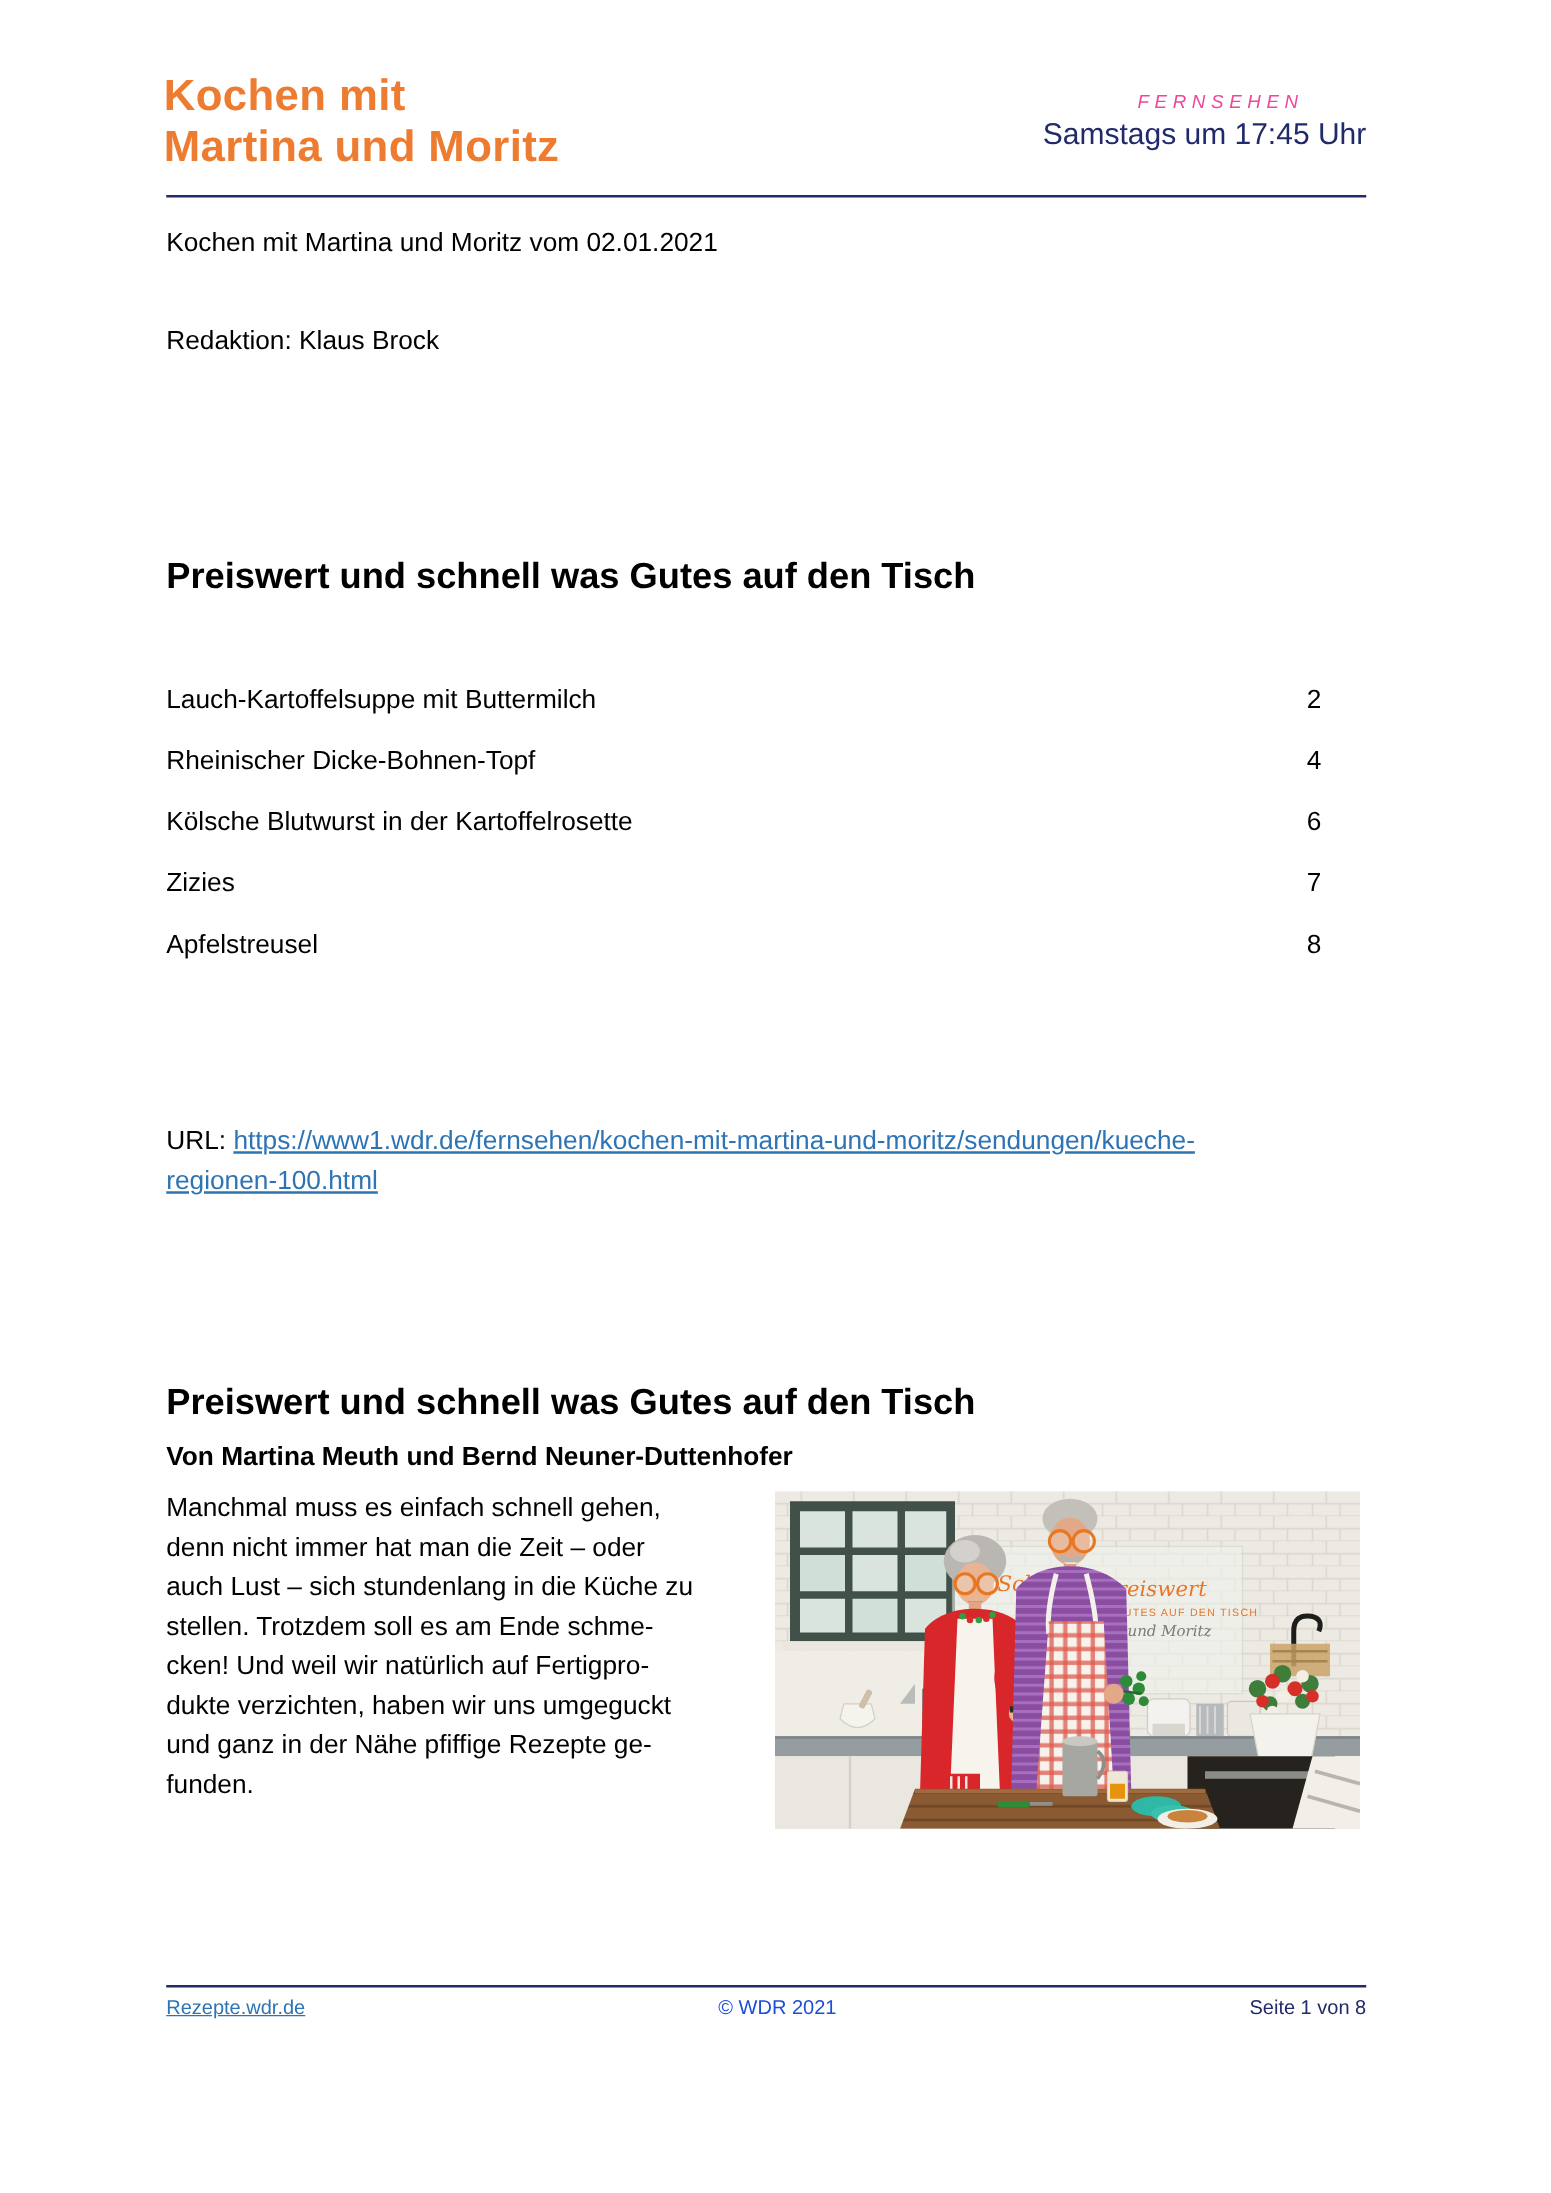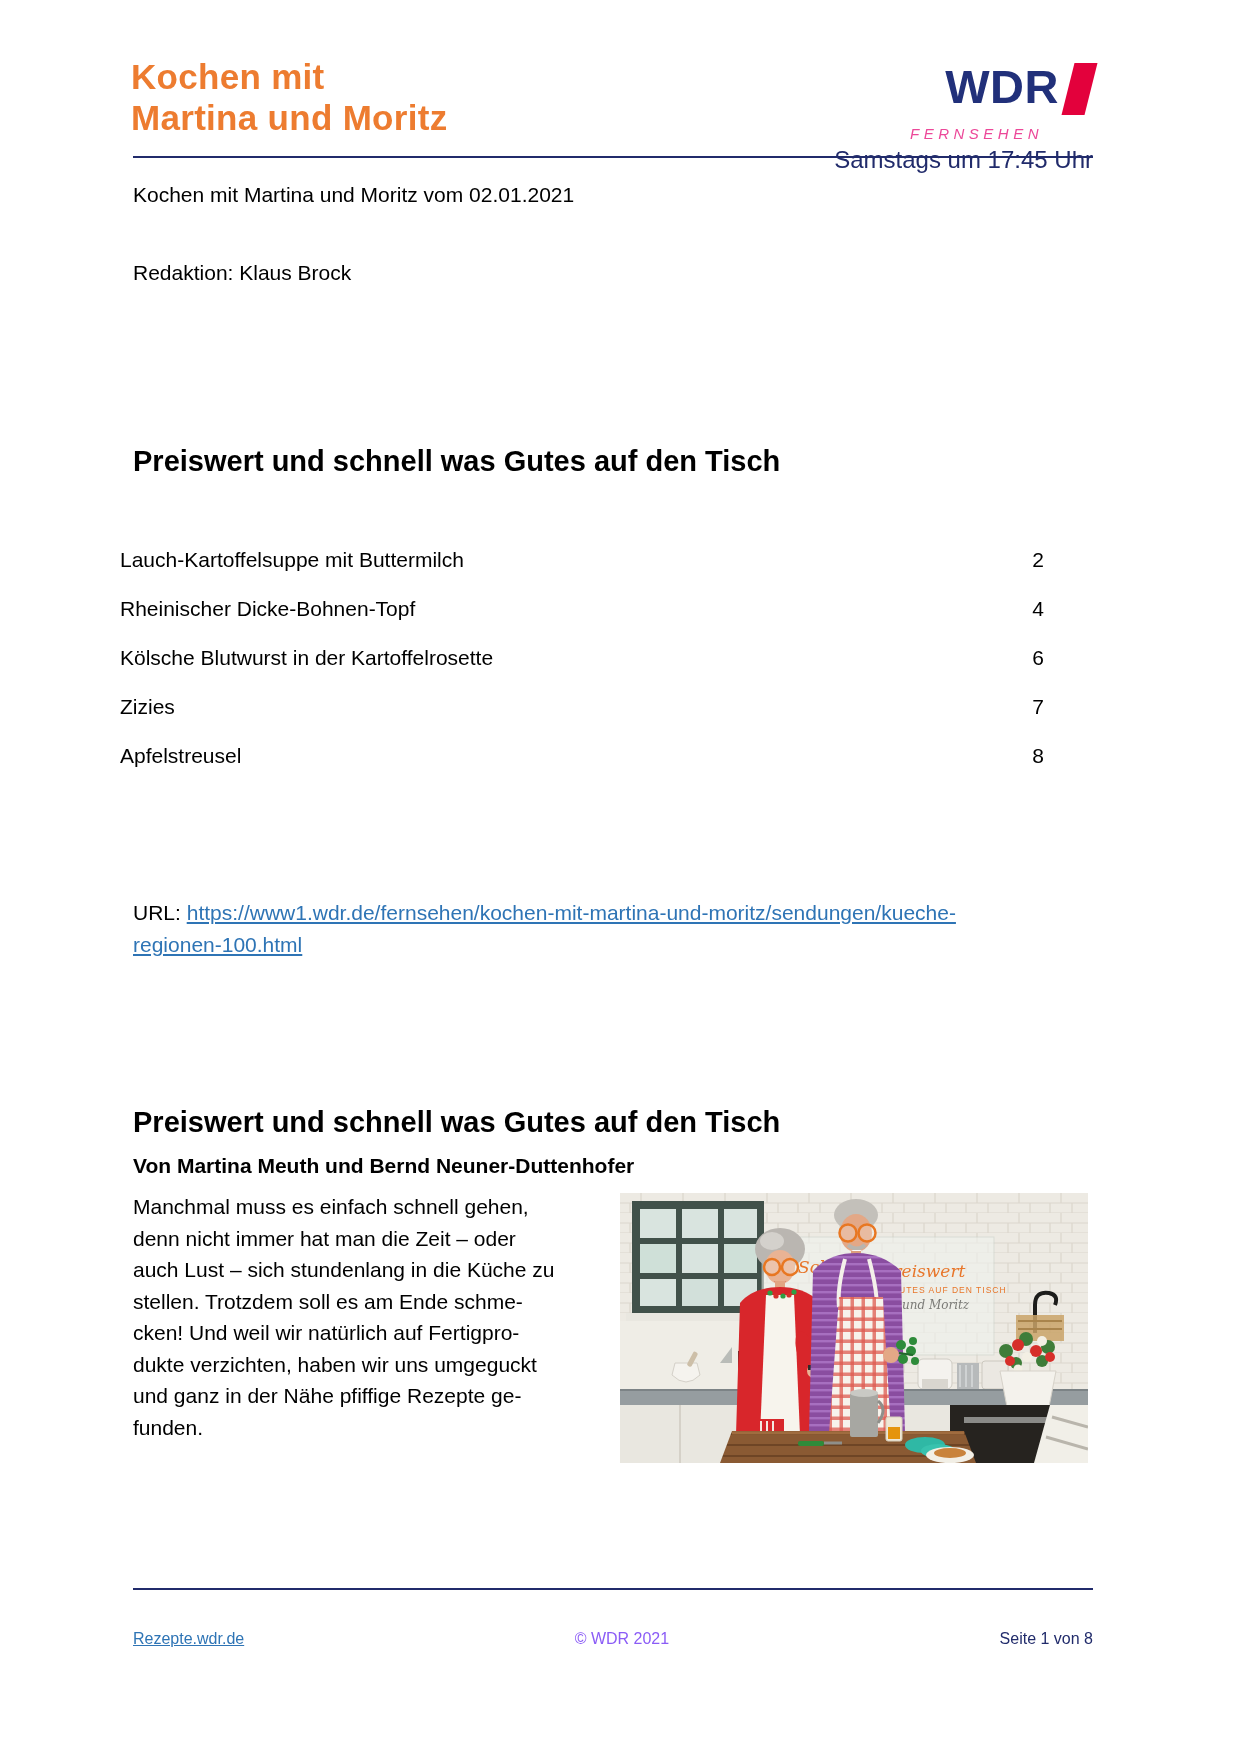--- a/index.html
+++ b/index.html
@@ -28,58 +28,54 @@
   .rule-bottom { top:1588px; }
 
   .t21 { font-size:21px; line-height:27px; }
   .date-line { left:133px; top:181px; }
   .redaktion  { left:133px; top:259px; }
 
   h1.doc-h { margin:0; font-size:29px; font-weight:bold; line-height:36px; }
   .h1 { left:133px; top:443px; }
   .h2 { left:133px; top:1104px; }
 
-  .toc { left:120px; top:548px; width:924px; }
+  .toc { left:133px; top:548px; width:924px; }
   .toc-row { display:flex; justify-content:space-between; align-items:flex-start; height:49px; font-size:21px; }
   .toc-label { white-space:nowrap; }
   .toc-page { text-align:right; }
 
   .url-block { left:133px; top:897px; width:960px; font-size:21px; line-height:32px; }
   .url-prefix { color:#000; }
   a.link { color:#2E74B5; text-decoration:underline; cursor:pointer; }
   .nowrap { white-space:nowrap;margin-top:28px; }
 
   .byline { left:133px; top:1152px; font-weight:bold; }
   .body-text { left:133px; top:1191px; width:500px; font-size:21px; }
   .body-line { line-height:31.5px; white-space:nowrap; }
 
   .photo { left:620px; top:1193px; width:468px; height:270px; display:block; }
 
   .footer-row {
     left:133px; right:148px; top:1598px;
     display:flex; justify-content:space-between; align-items:baseline;
     font-size:16px; color:#212B6B;
   }
-  .footer-center { color:#8b5cf6;margin-top:32px; }
+  .footer-center { color:#1d4ed8; }
 </style>
 </head>
 <body>
 
 <div class="page">
 
   <div class="abs logo">
     <div>Kochen mit</div>
     <div>Martina und Moritz</div>
   </div>
 
   <div class="abs wdr-block">
-    <div class="wdr-row">
-      <span class="wdr-word">WDR</span>
-      <span class="wdr-flag"></span>
-    </div>
     <div class="wdr-sub">FERNSEHEN</div>
     <div class="wdr-schedule">Samstags um 17:45 Uhr</div>
   </div>
 
   <div class="abs rule rule-top"></div>
 
   <div class="abs t21 date-line">Kochen mit Martina und Moritz vom 02.01.2021</div>
   <div class="abs t21 redaktion">Redaktion: Klaus Brock</div>
 
   <h1 class="abs doc-h h1">Preiswert und schnell was Gutes auf den Tisch</h1>

